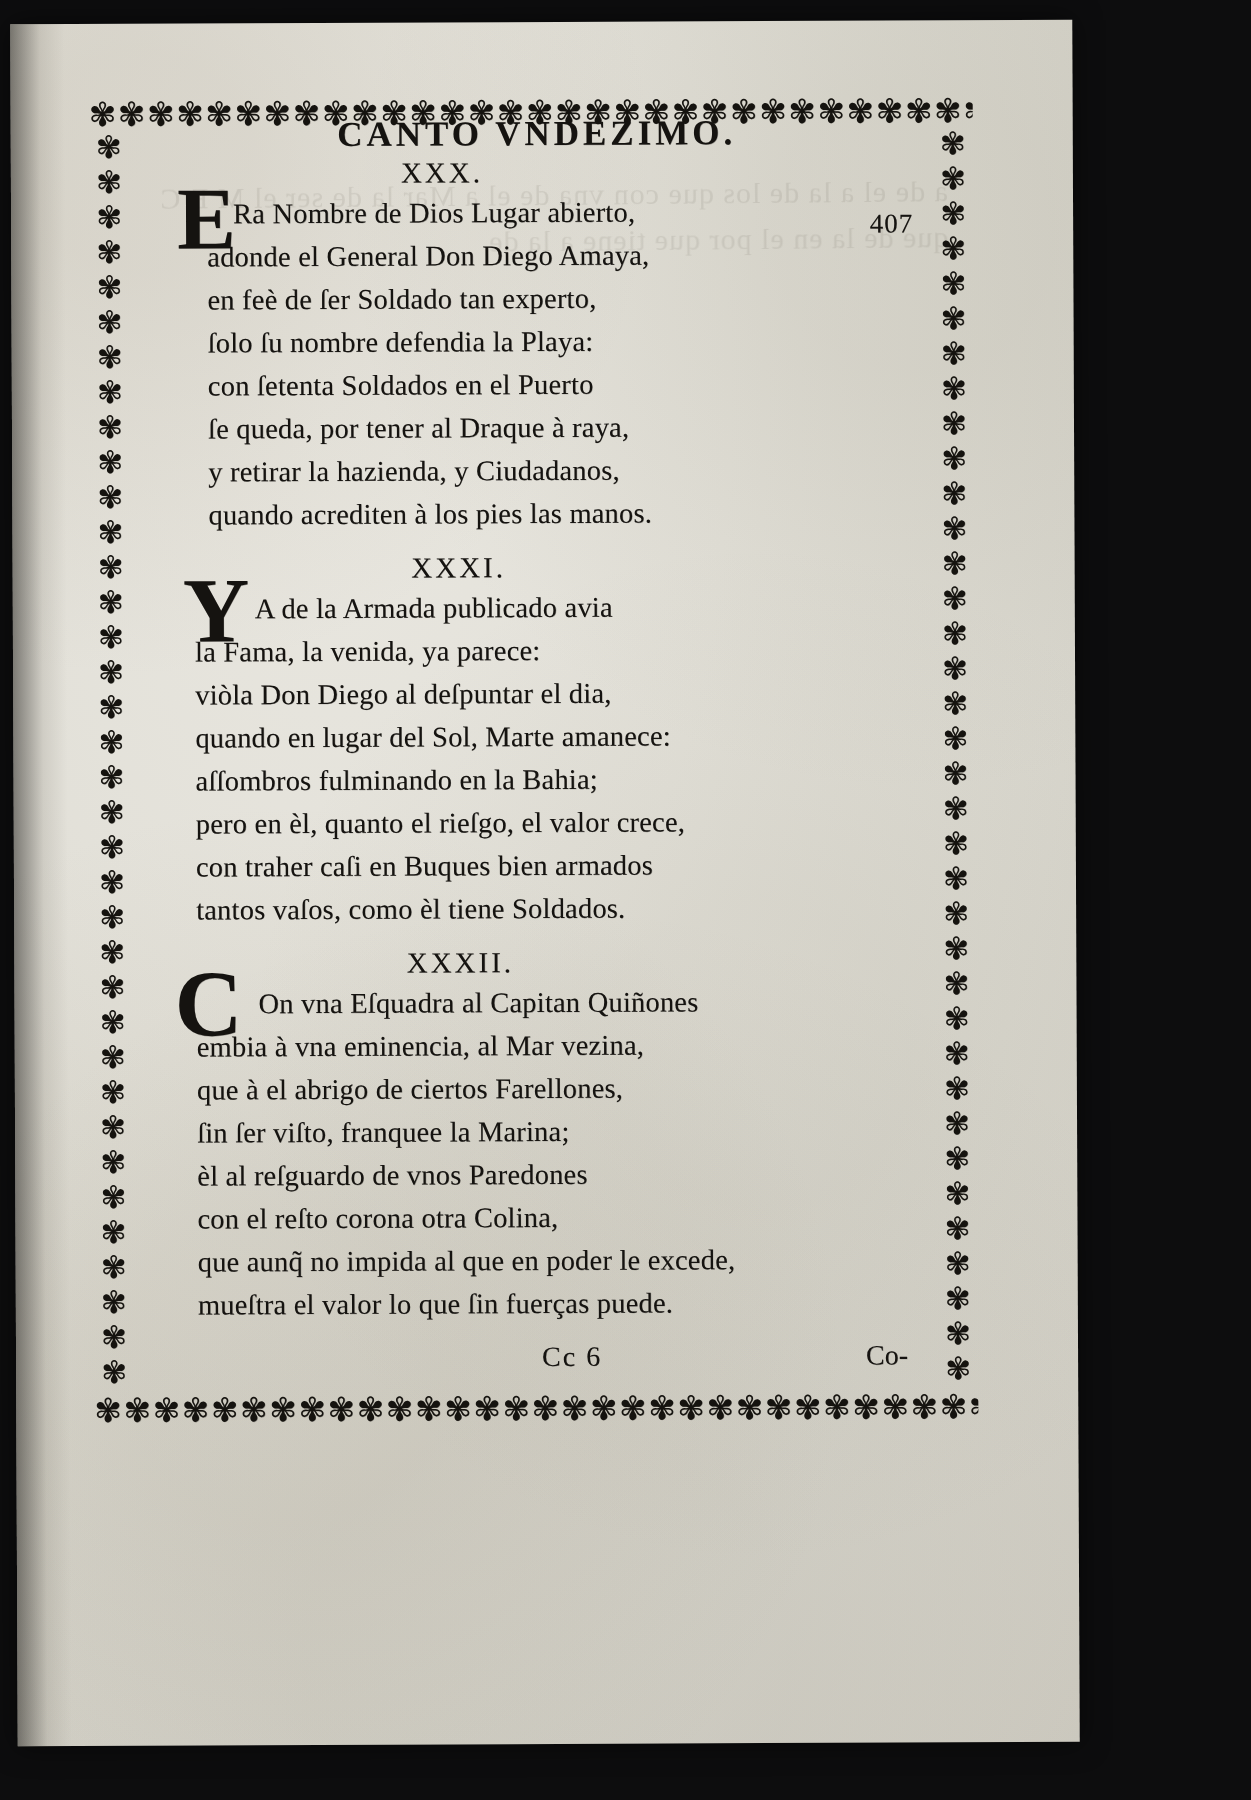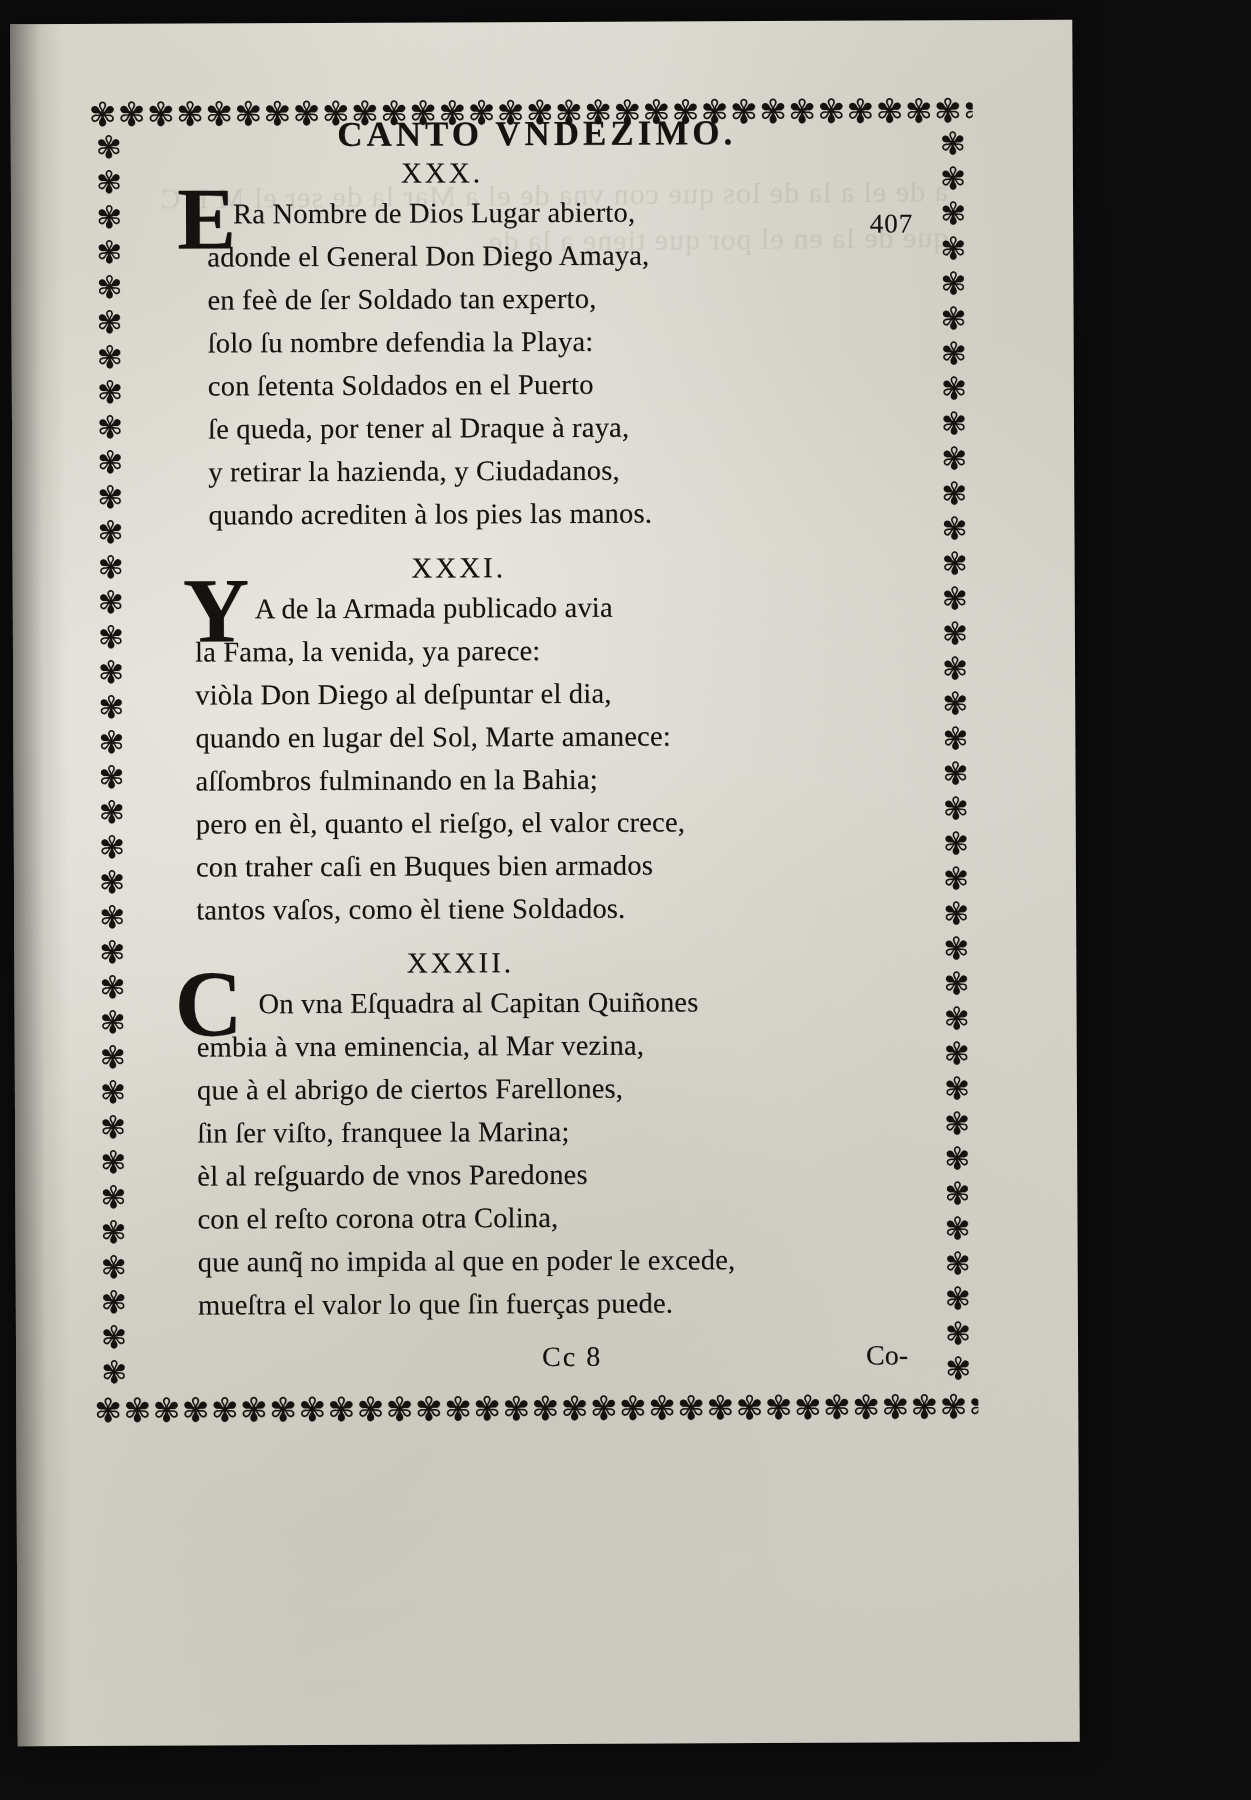--- a/index.html
+++ b/index.html
@@ -328,19 +328,19 @@
             <div>que à el abrigo de ciertos Farellones,</div>
             <div>ſin ſer viſto, franquee la Marina;</div>
             <div>èl al reſguardo de vnos Paredones</div>
             <div>con el reſto corona otra Colina,</div>
             <div>que aunq̃ no impida al que en poder le excede,</div>
             <div>mueſtra el valor lo que ſin fuerças puede.</div>
           </div>
       </div>
 
       <div class="footline">
-        <span class="signature">Cc 8</span>
+        <span class="signature">Cc 6</span>
         <span class="catchword">Co-</span>
       </div>
 
     </div>
   </div>
 </div>
 
 </body></html>

